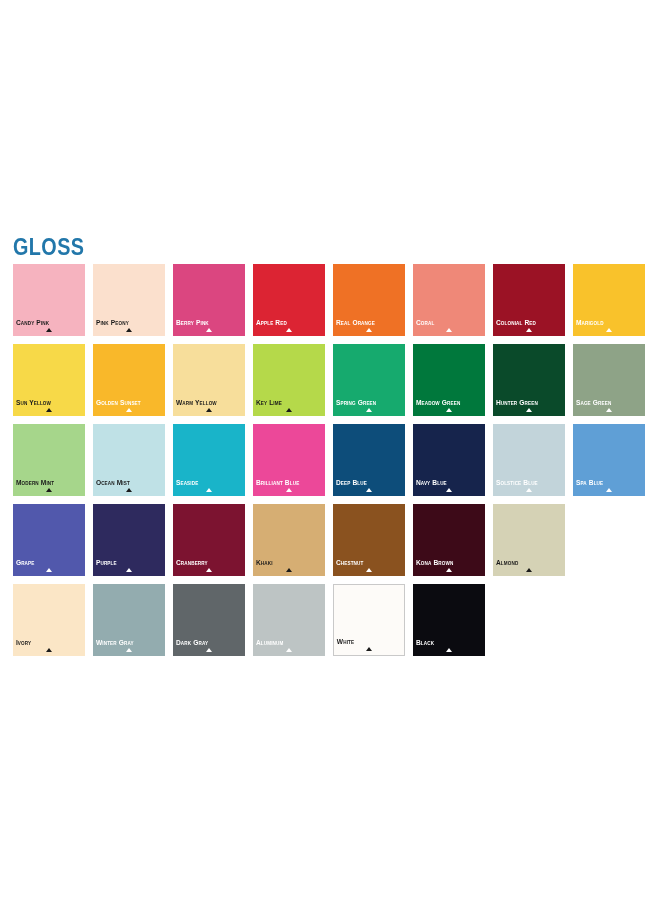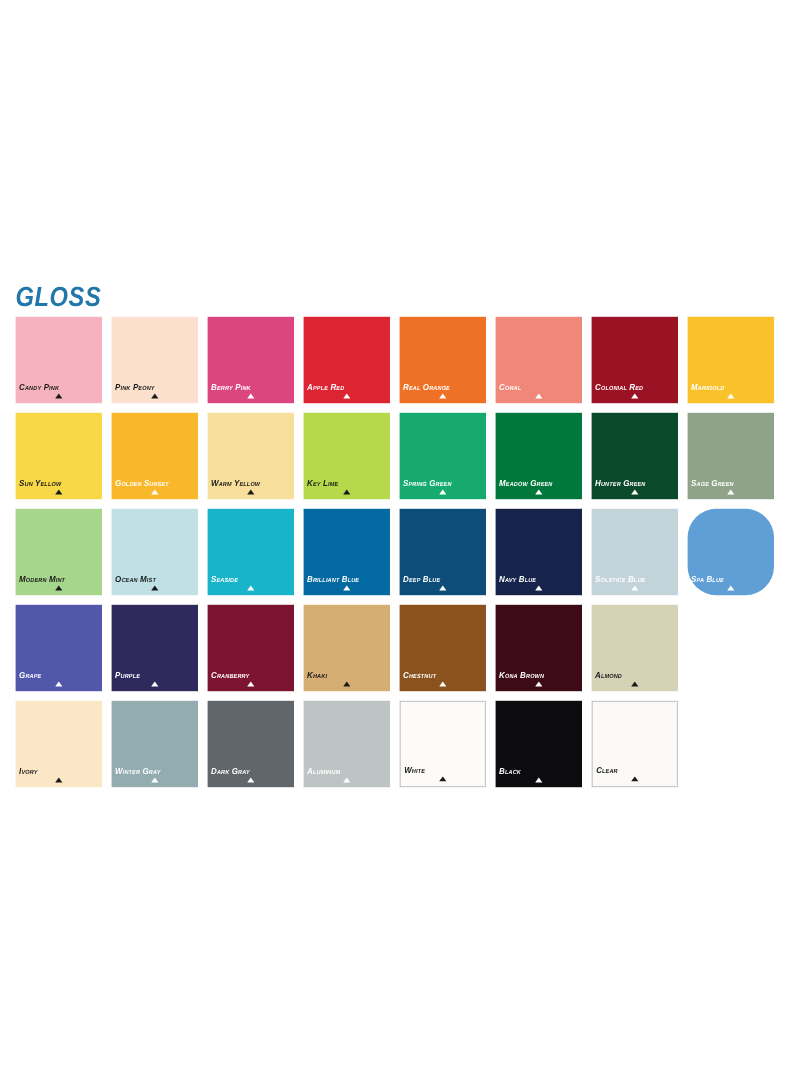--- a/index.html
+++ b/index.html
@@ -12,21 +12,20 @@
     height: 900px;
     background: #ffffff;
     font-family: "Liberation Sans", sans-serif;
     overflow: hidden;
   }
 
   #chart-root {
     position: relative;
     width: 656px;
     height: 900px;
-    font-style: italic;
   }
 
   
   #gloss-heading {
     position: absolute;
     left: 13px;
     top: 236px;
     font-family: "Liberation Sans", sans-serif;
     font-weight: bold;
     font-size: 23px;
@@ -216,21 +215,21 @@
             <span class="swatch-label" style="color: rgb(26, 26, 26);">Ocean Mist</span>
             <span class="swatch-marker" style="border-bottom-color: rgb(26, 26, 26);"></span>
           </div>
         </div>
         <div class="swatch" style="background: rgb(25, 180, 201);">
           <div class="swatch-caption">
             <span class="swatch-label" style="color: rgb(255, 255, 255);">Seaside</span>
             <span class="swatch-marker" style="border-bottom-color: rgb(255, 255, 255);"></span>
           </div>
         </div>
-        <div class="swatch" style="background: #0369a1;">
+        <div class="swatch" style="background: #ec4899;">
           <div class="swatch-caption">
             <span class="swatch-label" style="color: rgb(255, 255, 255);">Brilliant Blue</span>
             <span class="swatch-marker" style="border-bottom-color: rgb(255, 255, 255);"></span>
           </div>
         </div>
         <div class="swatch" style="background: rgb(13, 77, 122);">
           <div class="swatch-caption">
             <span class="swatch-label" style="color: rgb(255, 255, 255);">Deep Blue</span>
             <span class="swatch-marker" style="border-bottom-color: rgb(255, 255, 255);"></span>
           </div>
@@ -240,21 +239,21 @@
             <span class="swatch-label" style="color: rgb(255, 255, 255);">Navy Blue</span>
             <span class="swatch-marker" style="border-bottom-color: rgb(255, 255, 255);"></span>
           </div>
         </div>
         <div class="swatch" style="background: rgb(194, 212, 218);">
           <div class="swatch-caption">
             <span class="swatch-label" style="color: rgb(255, 255, 255);">Solstice Blue</span>
             <span class="swatch-marker" style="border-bottom-color: rgb(255, 255, 255);"></span>
           </div>
         </div>
-        <div class="swatch" style="background: rgb(95, 159, 214); border-radius: 24px;">
+        <div class="swatch" style="background: rgb(95, 159, 214);">
           <div class="swatch-caption">
             <span class="swatch-label" style="color: rgb(255, 255, 255);">Spa Blue</span>
             <span class="swatch-marker" style="border-bottom-color: rgb(255, 255, 255);"></span>
           </div>
         </div>
       </div>
       <div class="swatch-row">
         <div class="swatch" style="background: rgb(81, 88, 172);">
           <div class="swatch-caption">
             <span class="swatch-label" style="color: rgb(255, 255, 255);">Grape</span>
@@ -328,22 +327,16 @@
             <span class="swatch-label" style="color: rgb(26, 26, 26);">White</span>
             <span class="swatch-marker" style="border-bottom-color: rgb(26, 26, 26);"></span>
           </div>
         </div>
         <div class="swatch" style="background: rgb(11, 11, 16);">
           <div class="swatch-caption">
             <span class="swatch-label" style="color: rgb(255, 255, 255);">Black</span>
             <span class="swatch-marker" style="border-bottom-color: rgb(255, 255, 255);"></span>
           </div>
         </div>
-        <div class="swatch bordered" style="background: rgb(251, 250, 247);">
-          <div class="swatch-caption">
-            <span class="swatch-label" style="color: rgb(26, 26, 26);">Clear</span>
-            <span class="swatch-marker" style="border-bottom-color: rgb(26, 26, 26);"></span>
-          </div>
-        </div>
       </div>
     </div>
 
 </div>
 
 </body></html>

